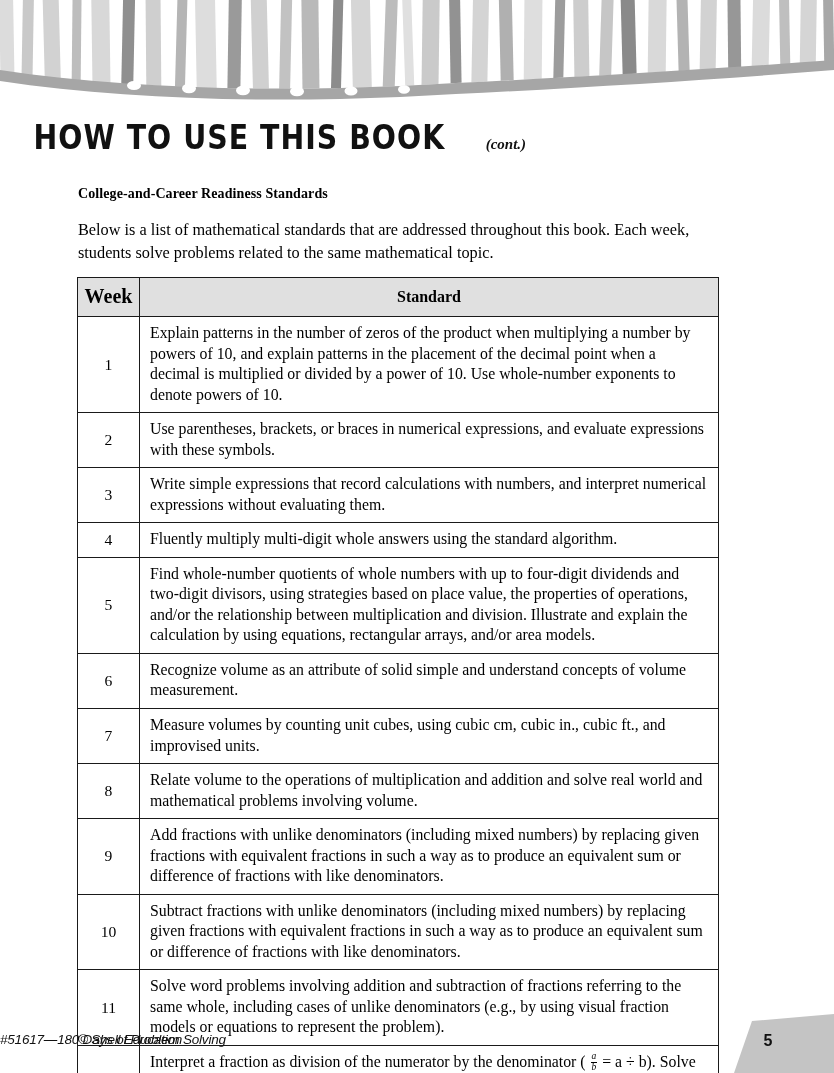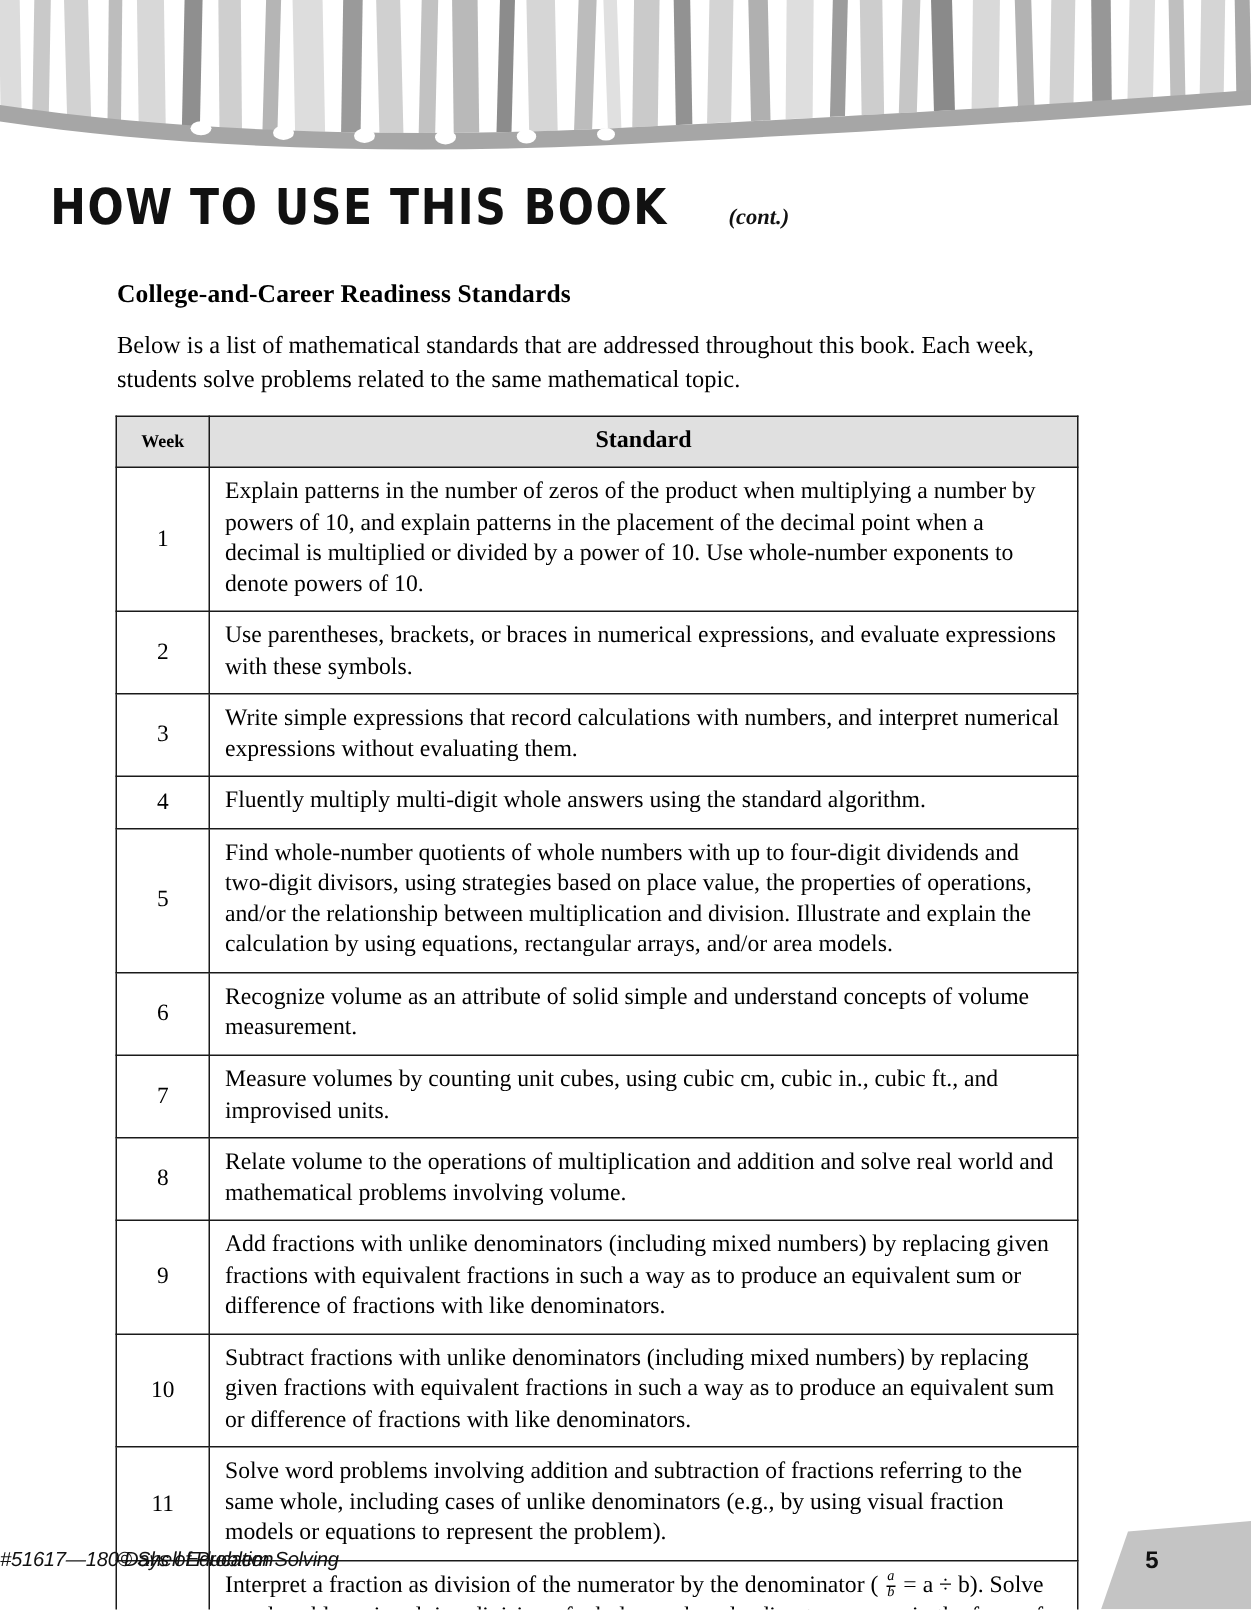--- a/index.html
+++ b/index.html
@@ -64,21 +64,21 @@
     vertical-align: baseline;
     color: #111;
   }
 
   .section-heading {
     position: absolute;
     left: 78px;
     top: 186px;
     font-family: "Liberation Serif", "DejaVu Serif", serif;
     font-weight: bold;
-    font-size: 17px;
+    font-size: 14px;
     letter-spacing: 0.1px;
   }
 
   .intro {
     position: absolute;
     left: 78px;
     top: 218px;
     width: 646px;
     font-size: 16.3px;
     line-height: 1.42;
@@ -96,21 +96,21 @@
     background: #fff;
   }
   .std-table col.c-week { width: 62px; }
   .std-table th, .std-table td {
     border: 1px solid #1a1a1a;
     vertical-align: middle;
   }
   .std-table thead th {
     background: #e0e0e0;
     font-weight: bold;
-    font-size: 12px;
+    font-size: 20px;
     padding: 7px 4px 8px 4px;
     text-align: center;
   }
   .std-table thead th.th-standard { font-size: 16px; }
   .std-table td.week-cell {
     text-align: center;
     font-size: 15.6px;
     padding: 4px 2px;
   }
   .std-table td.std-cell {

